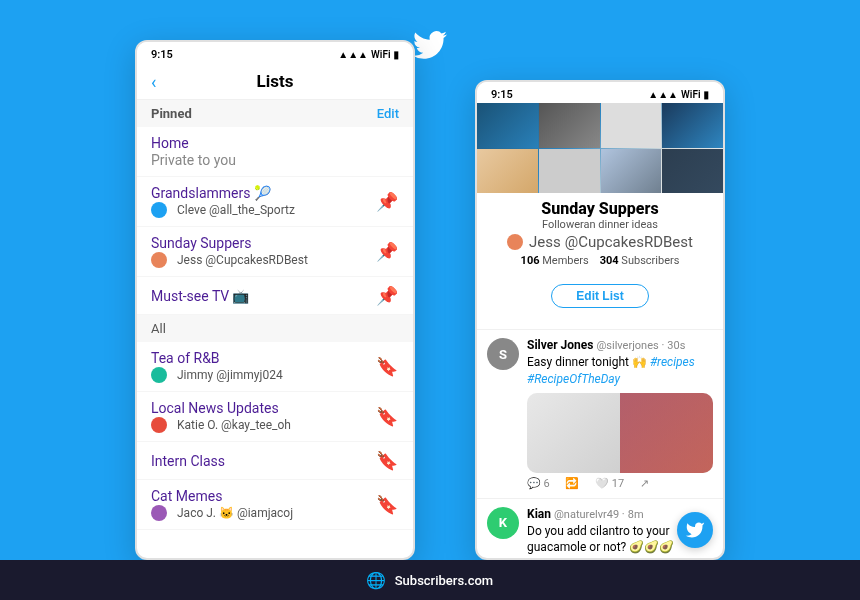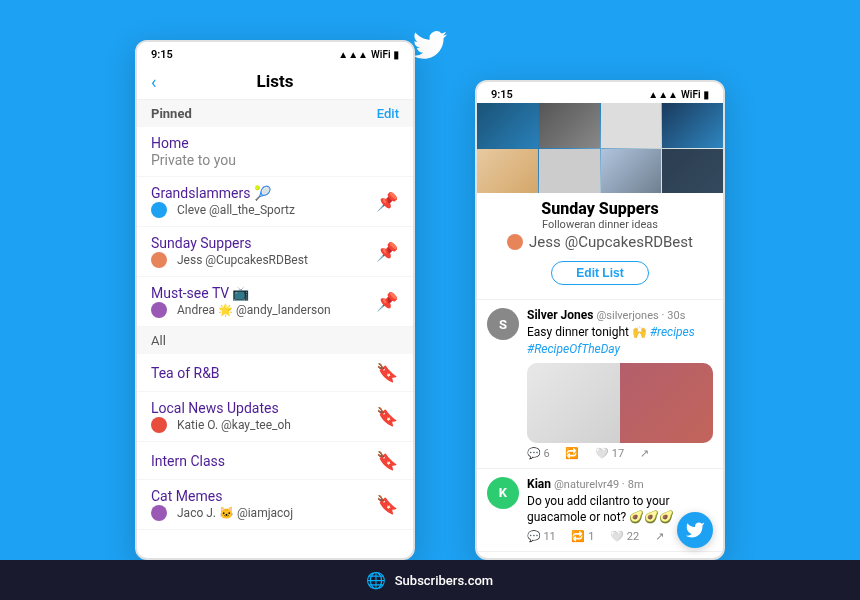--- a/index.html
+++ b/index.html
@@ -255,21 +255,21 @@
       font-size: 11px;
       color: #555;
       margin-top: 3px;
     }
     .profile-stats strong {
       color: #000;
       font-weight: 700;
     }
     .edit-list-btn {
       display: block;
-      margin: 10px auto;
+      margin: 17px auto;
       padding: 4px 24px;
       border: 1.5px solid #1DA1F2;
       border-radius: 20px;
       color: #1DA1F2;
       font-size: 12px;
       font-weight: 600;
       background: white;
       width: fit-content;
       cursor: pointer;
     }
@@ -447,35 +447,35 @@
           <span class="avatar-small avatar-orange"></span>
           <span>Jess @CupcakesRDBest</span>
         </div>
       </div>
       <span class="pin-icon">📌</span>
     </div>
 
     <div class="list-item">
       <div class="list-item-info">
         <div class="list-item-name">Must-see TV 📺</div>
-        <div class="list-item-sub">
-          <span class="avatar-small avatar-purple"></span>
-          <span>Andrea 🌟 @andy_landerson</span>
-        </div>
       </div>
       <span class="pin-icon">📌</span>
     </div>
 
     <div class="section-header">
       <span>All</span>
     </div>
 
     <div class="list-item">
       <div class="list-item-info">
         <div class="list-item-name">Tea of R&amp;B</div>
+        <div class="list-item-sub">
+          <span class="avatar-small avatar-teal"></span>
+          <span>Jimmy @jimmyj024</span>
+        </div>
       </div>
       <span class="bookmark-icon">🔖</span>
     </div>
 
     <div class="list-item">
       <div class="list-item-info">
         <div class="list-item-name">Local News Updates</div>
         <div class="list-item-sub">
           <span class="avatar-small avatar-red"></span>
           <span>Katie O. @kay_tee_oh</span>
@@ -528,20 +528,27 @@
     </div>
 
     <div class="profile-info">
       <div class="profile-name">Sunday Suppers</div>
       <div class="profile-desc">Followeran dinner ideas</div>
       <div class="profile-creator">
         <span class="avatar-small avatar-orange"></span>
         <span>Jess</span>
         <span>@CupcakesRDBest</span>
       </div>
+      <div class="profile-stats">
+        <strong>106</strong>
+        <span>Members</span>
+        &nbsp;&nbsp;
+        <strong>304</strong>
+        <span>Subscribers</span>
+      </div>
       <button class="edit-list-btn">Edit List</button>
     </div>
 
     <div class="divider"></div>
 
     <div class="tweet-item">
       <div class="tweet-avatar" style="background:#888;">S</div>
       <div class="tweet-body">
         <div class="tweet-header">
           <span class="tweet-name">Silver Jones</span>

